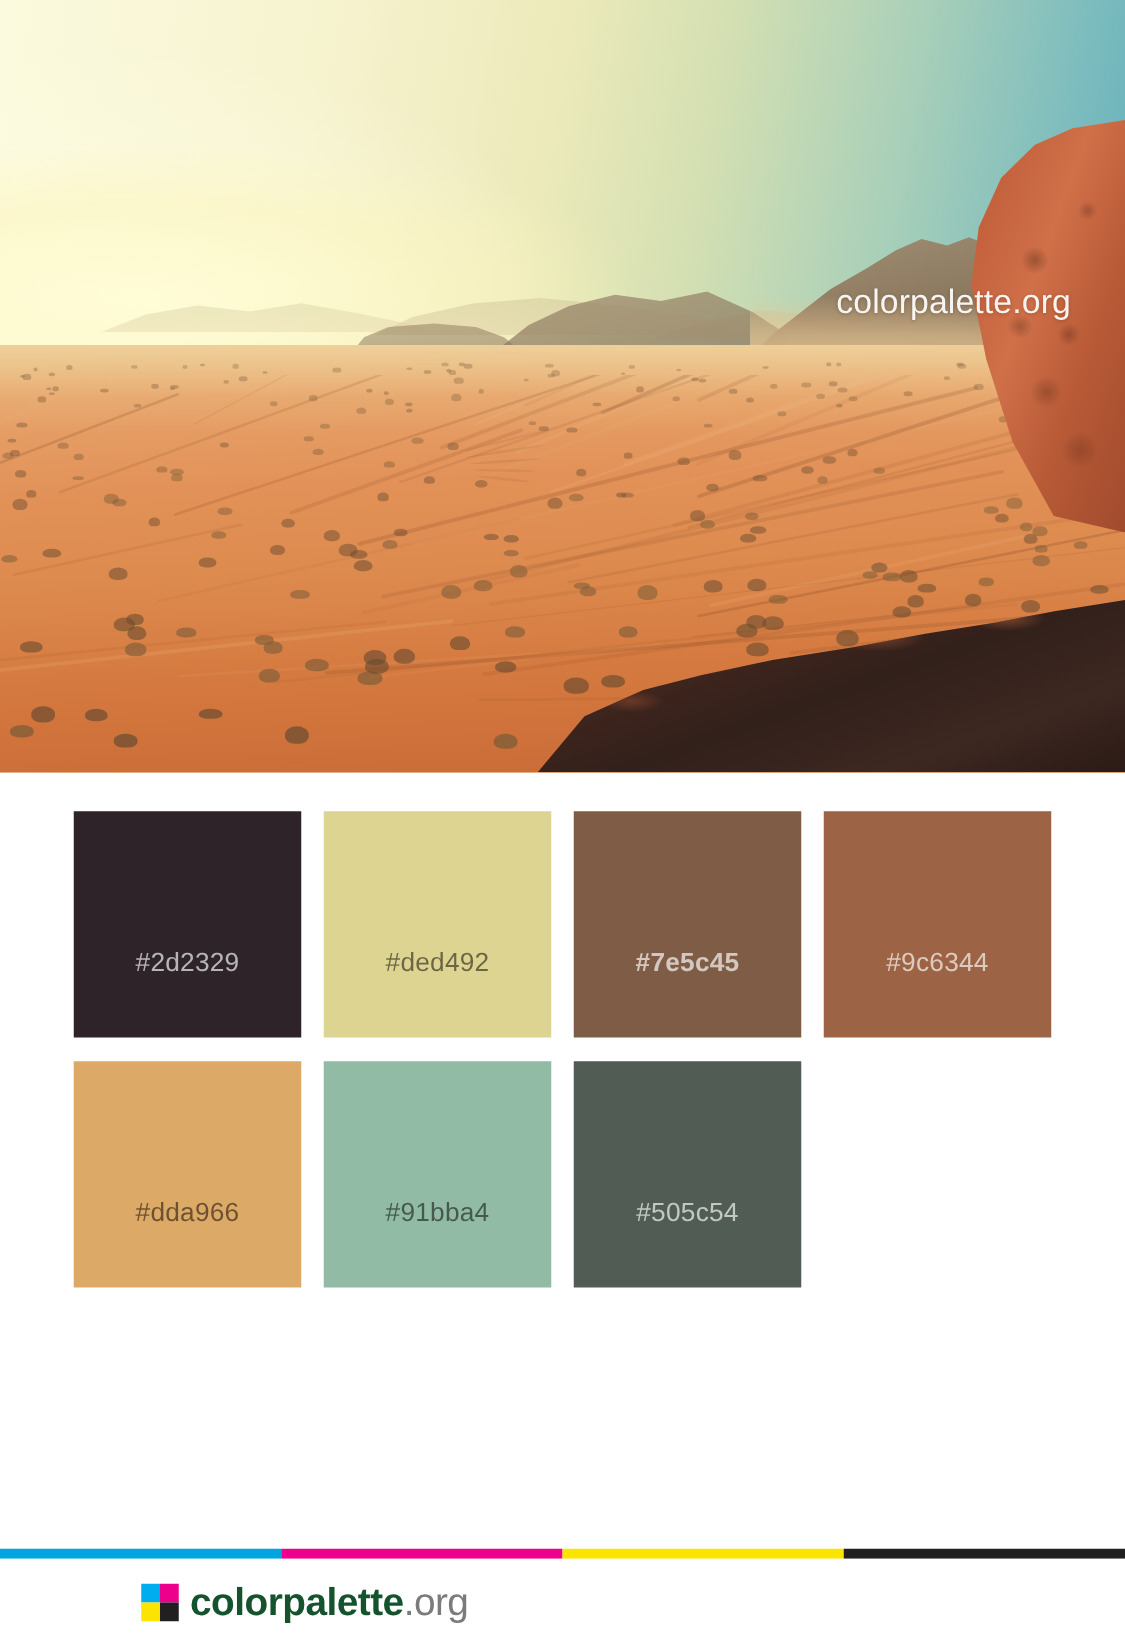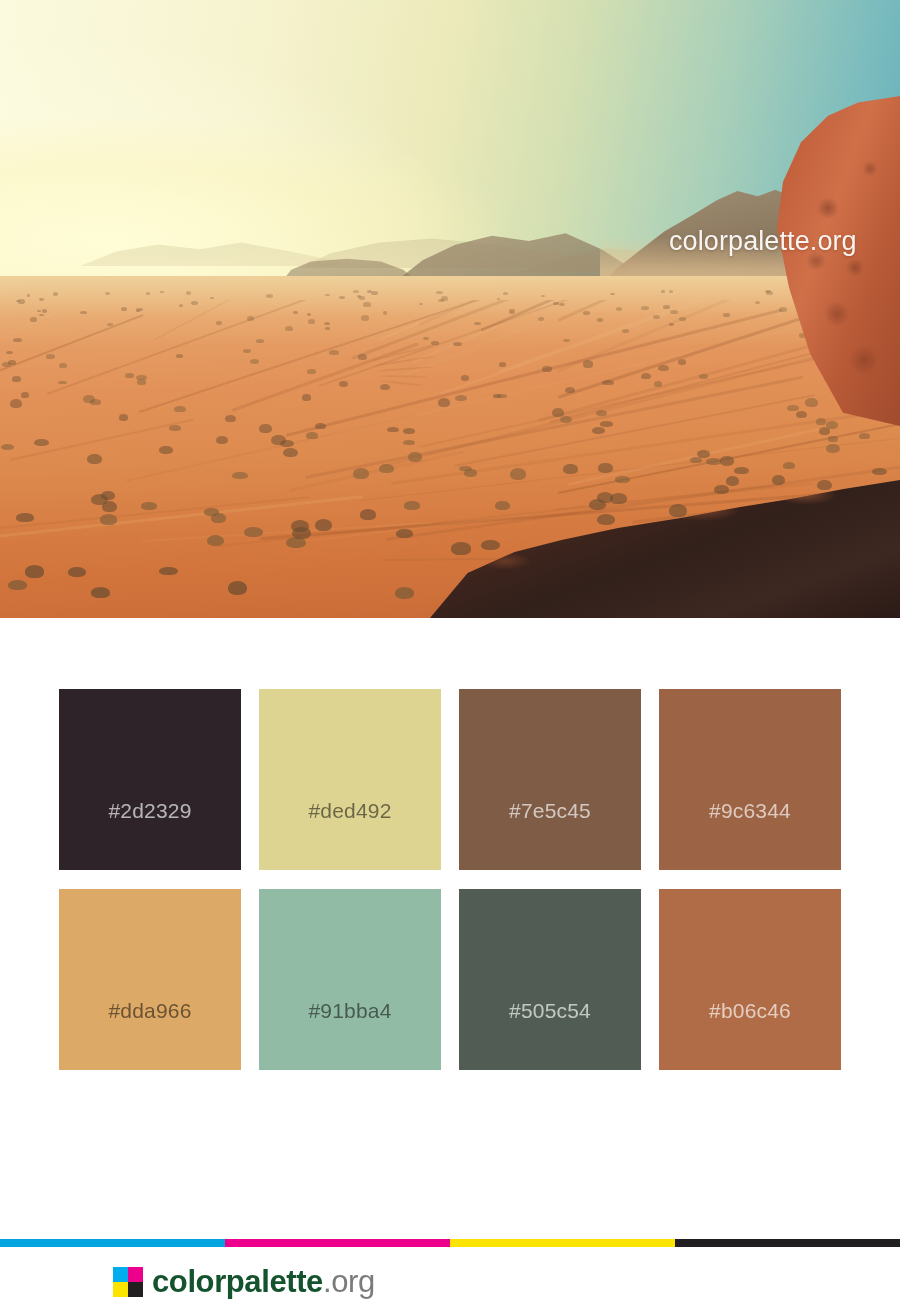--- a/index.html
+++ b/index.html
@@ -152,21 +152,20 @@
 
   
   .palette {
     position:absolute; left:59px; top:649px;
     width:782px;
     display:grid;
     grid-template-columns:repeat(4, 182px);
     grid-template-rows:repeat(3, 181px);
     column-gap:18px;
     row-gap:19px;
-    margin-top:40px;
   }
   .swatch {
     position:relative;
     width:182px; height:181px;
     display:flex;
     align-items:flex-end;
     justify-content:center;
   }
   .swatch-label {
     font-size:21px;
@@ -534,37 +533,34 @@
     <div class="watermark">colorpalette.org</div>
   </div>
 
   <div class="palette" id="palette">
       <div class="swatch on-dark" style="background: rgb(45, 35, 41);">
         <span class="swatch-label">#2d2329</span>
       </div>
       <div class="swatch on-light" style="background: rgb(222, 212, 146);">
         <span class="swatch-label">#ded492</span>
       </div>
-      <div class="swatch on-dark" style="background: rgb(126, 92, 69);">
+      <div class="swatch on-dark" style="background: rgb(126, 92, 69); font-weight: bold;">
         <span class="swatch-label">#7e5c45</span>
       </div>
       <div class="swatch on-dark" style="background: rgb(156, 99, 68);">
         <span class="swatch-label">#9c6344</span>
       </div>
       <div class="swatch on-light" style="background: rgb(221, 169, 102);">
         <span class="swatch-label">#dda966</span>
       </div>
       <div class="swatch on-light" style="background: rgb(145, 187, 164);">
         <span class="swatch-label">#91bba4</span>
       </div>
       <div class="swatch on-dark" style="background: rgb(80, 92, 84);">
         <span class="swatch-label">#505c54</span>
-      </div>
-      <div class="swatch on-dark" style="background: rgb(176, 108, 70);">
-        <span class="swatch-label">#b06c46</span>
       </div>
     </div>
 
   <div class="cmyk-bar" id="cmyk-bar">
       <span style="background: rgb(0, 165, 224);"></span>
       <span style="background: rgb(236, 0, 140);"></span>
       <span style="background: rgb(251, 229, 0);"></span>
       <span style="background: rgb(33, 31, 31);"></span>
     </div>
 

